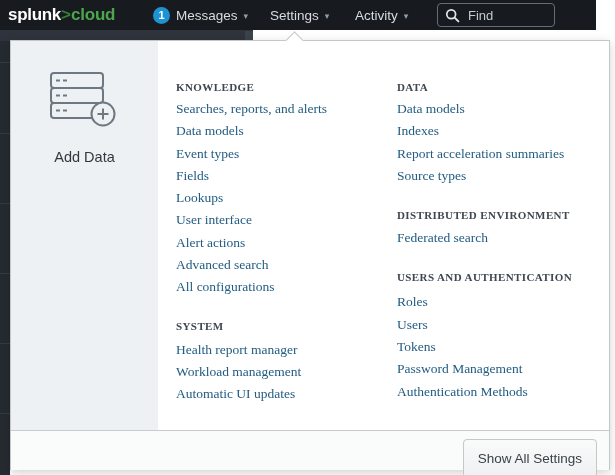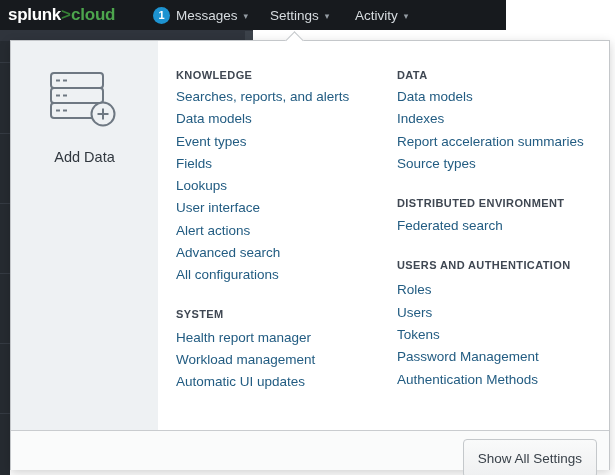--- a/index.html
+++ b/index.html
@@ -1,20 +1,20 @@
 <!DOCTYPE html>
 <html style="--topbar-bg: #171a1e; --brand-green: #4da64d; --badge-blue: #1d93d1; --link-blue: #225c82; --panel-gray: #eef1f3;"><head>
 <meta charset="utf-8">
 <style>
   html,body{margin:0;padding:0;background:#fff;}
   #screen{position:relative;width:615px;height:475px;overflow:hidden;
     font-family:"Liberation Sans",sans-serif;background:#fff;}
 
   
-  #topbar{position:absolute;left:0;top:0;width:506px;height:30px;background:var(--topbar-bg,#171a1e);}
+  #topbar{position:absolute;left:0;top:0;width:596px;height:30px;background:var(--topbar-bg,#171a1e);}
   .logo{position:absolute;left:8px;top:0;height:30px;line-height:30px;font-size:17px;cursor:pointer;}
   .logo-splunk{color:#ffffff;font-weight:800;letter-spacing:-0.3px;}
   .logo-gt{color:#357f35;font-weight:800;}
   .logo-cloud{color:var(--brand-green,#4da64d);font-weight:600;letter-spacing:-0.2px;}
   .nav-item{position:absolute;top:0;height:30px;display:flex;align-items:center;gap:6px;cursor:pointer;}
   #nav-messages{left:153px;}
   #nav-settings{left:270px;}
   #nav-activity{left:355px;}
   .badge{width:17px;height:17px;border-radius:50%;background:var(--badge-blue,#1d93d1);
     color:#fff;font-size:11px;font-weight:700;display:flex;align-items:center;justify-content:center;}
@@ -36,21 +36,21 @@
   #panel{position:absolute;left:10px;top:40px;width:600px;height:430px;box-sizing:border-box;
     background:#fff;border:1px solid #c4c7ca;box-shadow:0 3px 10px rgba(0,0,0,0.18);}
   .caret-up{position:absolute;left:277px;top:-7px;width:12px;height:12px;background:#fff;
     border-left:1px solid #c4c7ca;border-top:1px solid #c4c7ca;transform:rotate(45deg);}
 
   .left-col{position:absolute;left:0;top:0;width:147px;height:389px;background:var(--panel-gray,#eef1f3);cursor:pointer;}
   .add-icon{position:absolute;left:39px;top:31px;}
   .add-label{position:absolute;left:0;top:108px;width:147px;text-align:center;
     color:#31383f;font-size:14.5px;}
 
-  .col{position:absolute;top:4px;}
+  .col{position:absolute;top:16px;font-family:Liberation Serif, serif;}
   .col-mid{left:165px;width:216px;}
   .col-right{left:386px;width:212px;}
   .sec-header{height:12px;line-height:12px;font-size:11px;font-weight:700;
     color:#3f4752;letter-spacing:0.4px;}
   ul.menu-list{list-style:none;margin:0;padding:0;}
   .menu-link{line-height:22.3px;font-size:13.5px;color:var(--link-blue,#225c82);cursor:pointer;white-space:nowrap;}
 
   .mt-h1{margin-top:24px;}          
   .col-mid  ul.l1{margin-top:5px;}
   .col-mid  .h2{margin-top:21px;}
@@ -81,20 +81,27 @@
       <span class="nav-label">Messages</span>
       <span class="chev">▾</span>
     </div>
     <div class="nav-item" id="nav-settings">
       <span class="nav-label">Settings</span>
       <span class="chev">▾</span>
     </div>
     <div class="nav-item" id="nav-activity">
       <span class="nav-label">Activity</span>
       <span class="chev">▾</span>
+    </div>
+    <div class="findbox">
+      <svg width="15" height="15" viewBox="0 0 15 15">
+        <circle cx="6.2" cy="6.2" r="4.4" fill="none" stroke="#e3e7ea" stroke-width="1.7"></circle>
+        <line x1="9.6" y1="9.6" x2="13.4" y2="13.4" stroke="#e3e7ea" stroke-width="1.9" stroke-linecap="round"></line>
+      </svg>
+      <input type="text" placeholder="Find" style="">
     </div>
   </div>
 
   <div id="subbar">
     <div class="subbar-notch"></div>
   </div>
   <div id="sidestrip">
     <div class="strip-line" style="top:21px"></div>
     <div class="strip-line" style="top:92px"></div>
     <div class="strip-line" style="top:162px"></div>

